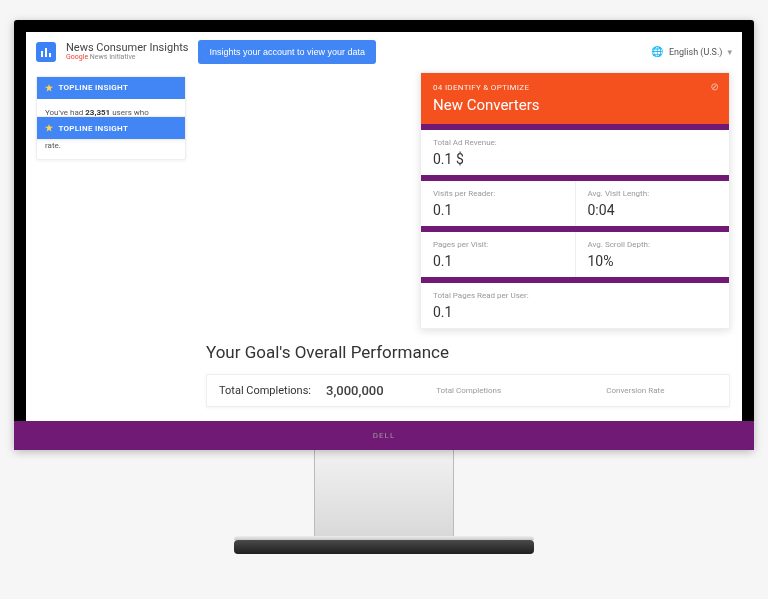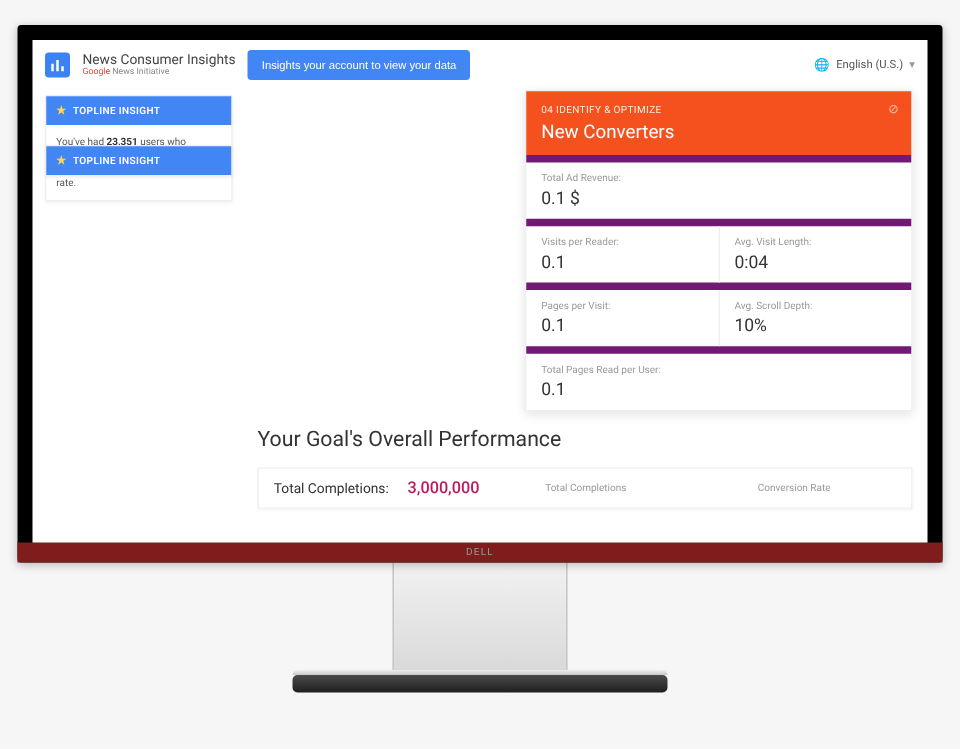--- a/index.html
+++ b/index.html
@@ -25,22 +25,22 @@
     border-radius: 3px;
     padding: 12px;
     box-shadow: 0 2px 8px rgba(0,0,0,0.25);
     position: relative;
   }
   .monitor-bottom-strip {
     position: absolute;
     bottom: 0;
     left: 0;
     right: 0;
-    height: 16px;
-    background: #7f1d1d;
+    height: 29px;
+    background: #701a75;
     display:flex;
     align-items:center;
     justify-content:center;
     color:#999;
     font-size:8px;
     letter-spacing:1px;
   }
   .screen {
     width: 100%;
     height: 100%;
@@ -156,21 +156,21 @@
   .perf-title{
     font-size:17px;color:#333;font-weight:400;margin-bottom:12px;
   }
   .perf-card{
     border:1px solid #eee;background:#fff;
     display:flex;align-items:center;
     padding:8px 12px;
     box-shadow:0 1px 3px rgba(0,0,0,0.05);
   }
   .perf-main-label{font-size:11px;color:#333;margin-right:15px;}
-  .perf-main-value{font-size:13px;color:#be185d;font-weight:500;}
+  .perf-main-value{font-size:13px;color:#404040;font-weight:500;}
   .perf-sub{flex:1;display:flex;justify-content:space-around;font-size:8px;color:#999;}
   .insight-bottom{
     position:absolute;
     left:10px;
     bottom:6px;
     width:150px;
   }
 </style>
 </head>
 <body>

